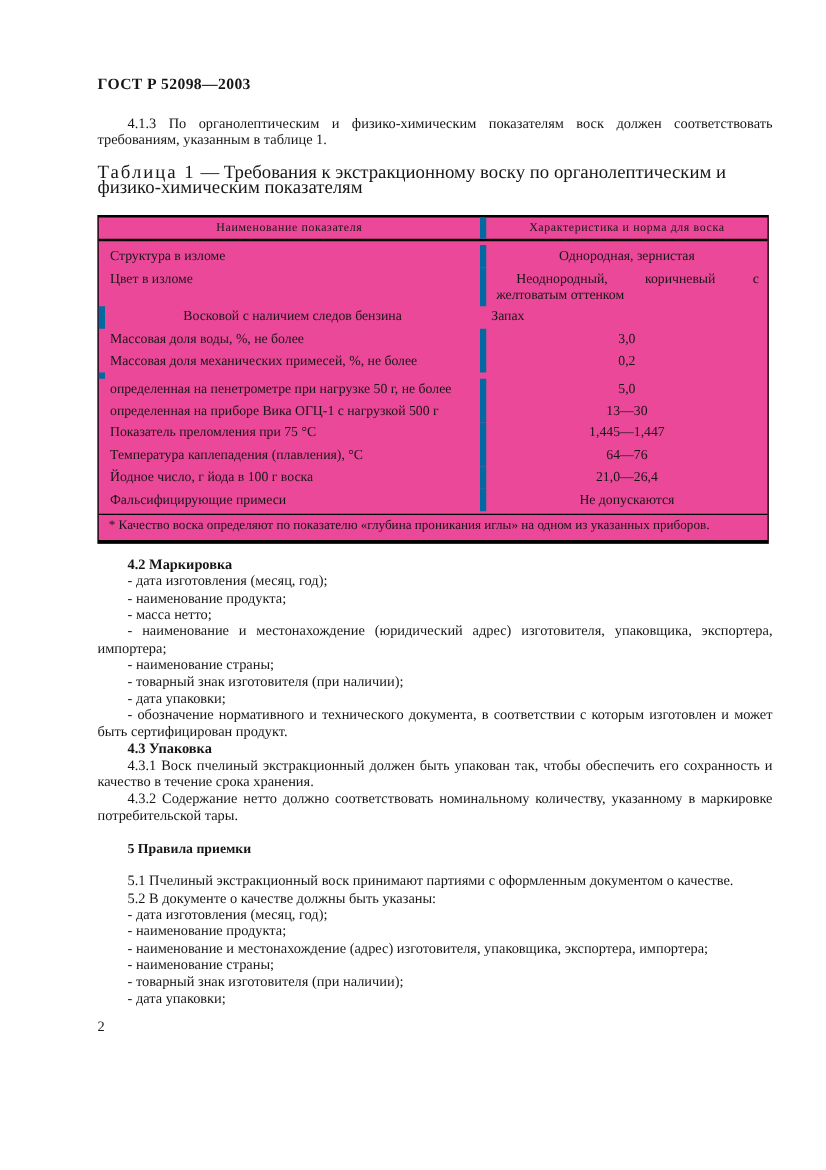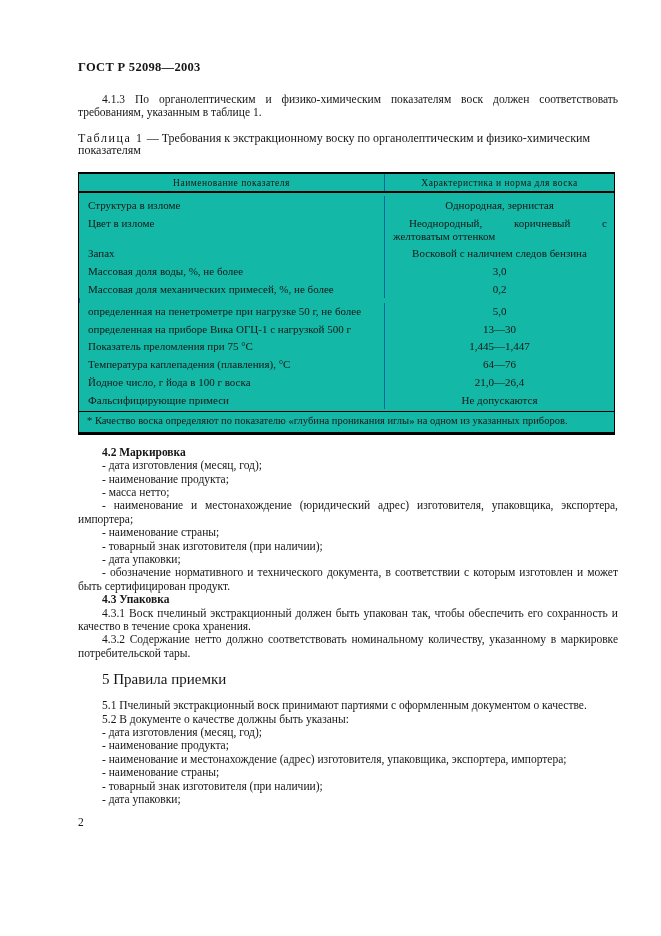--- a/index.html
+++ b/index.html
@@ -27,52 +27,52 @@
   }
   .para {
     font-size: 11.5px;
     line-height: 13.4px;
     text-align: justify;
     margin: 0;
   }
   .indent { text-indent: 24px; }
   .bold { font-weight: bold; }
   .caption {
-    font-size: 12px;
+    font-size: 15px;
     line-height: 12px;
     margin: 12px 0 8px 0;
     width: 528px;
     text-align: left;
   }
   .caption .spaced { letter-spacing: 1.6px; }
 
   
   .gtable {
     width: 537px;
     box-sizing: border-box;
     border: 1.5px solid #000;
     border-top-width: 2px;
     border-bottom-width: 3px;
     margin: 16px 0 11px 0;
-    background: #14b8a6;
+    background: #ec4899;
   }
   .thead, .trow {
     display: grid;
     grid-template-columns: 305px 1fr;
     align-items: stretch;
   }
   .thead { border-bottom: 2px solid #000; }
   .th {
     font-size: 9.5px;
     line-height: 10.5px;
     letter-spacing: 0.5px;
     text-align: center;
     padding: 4px 2px 3px 2px;
   }
-  .th.rightcol, .td.val { border-left: 1px solid #0369a1; }
+  .th.rightcol, .td.val { border-left: 5px solid #0369a1; }
   .tbody { padding-top: 3px; padding-bottom: 2px; }
   .td {
     font-size: 11px;
     line-height: 13.2px;
     padding: 2.5px 6px 2px 9px;
     box-sizing: border-box;
   }
   .td.val {
     text-align: center;
     padding-left: 6px;
@@ -85,22 +85,22 @@
     padding-right: 7px;
   }
   .tfoot {
     border-top: 1px solid #000;
     font-size: 10.5px;
     line-height: 12.5px;
     padding: 3.5px 4px 4px 8px;
   }
 
   .h5 {
-    font-weight: normal;
-    font-size: 15px;
+    font-weight: bold;
+    font-size: 11px;
     line-height: 16px;
     text-indent: 24px;
     margin: 11px 0 12px 0;
   }
   .pageno {
     font-size: 11.5px;
     margin-top: 9px;
   }
 </style>
 </head>
@@ -126,22 +126,22 @@
     <div class="tbody">
       <div class="trow">
         <div class="td name">Структура в изломе</div>
         <div class="td val">Однородная, зернистая</div>
       </div>
       <div class="trow">
         <div class="td name">Цвет в изломе</div>
         <div class="td val just">Неоднородный, коричневый с желтоватым оттенком</div>
       </div>
       <div class="trow">
+        <div class="td val">Восковой с наличием следов бензина</div>
         <div class="td name">Запах</div>
-        <div class="td val">Восковой с наличием следов бензина</div>
       </div>
       <div class="trow">
         <div class="td name">Массовая доля воды, %, не более</div>
         <div class="td val">3,0</div>
       </div>
       <div class="trow">
         <div class="td name">Массовая доля механических примесей, %, не более</div>
         <div class="td val">0,2</div>
       </div>
       <div class="trow">

